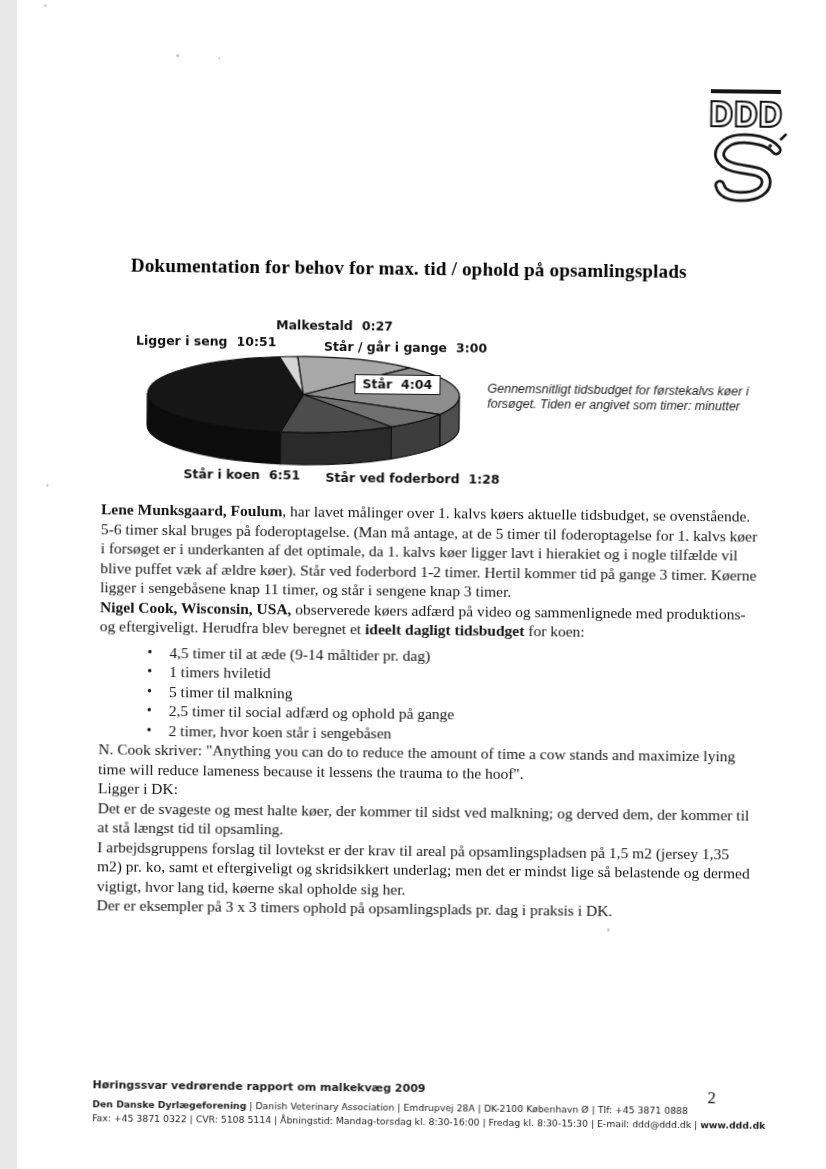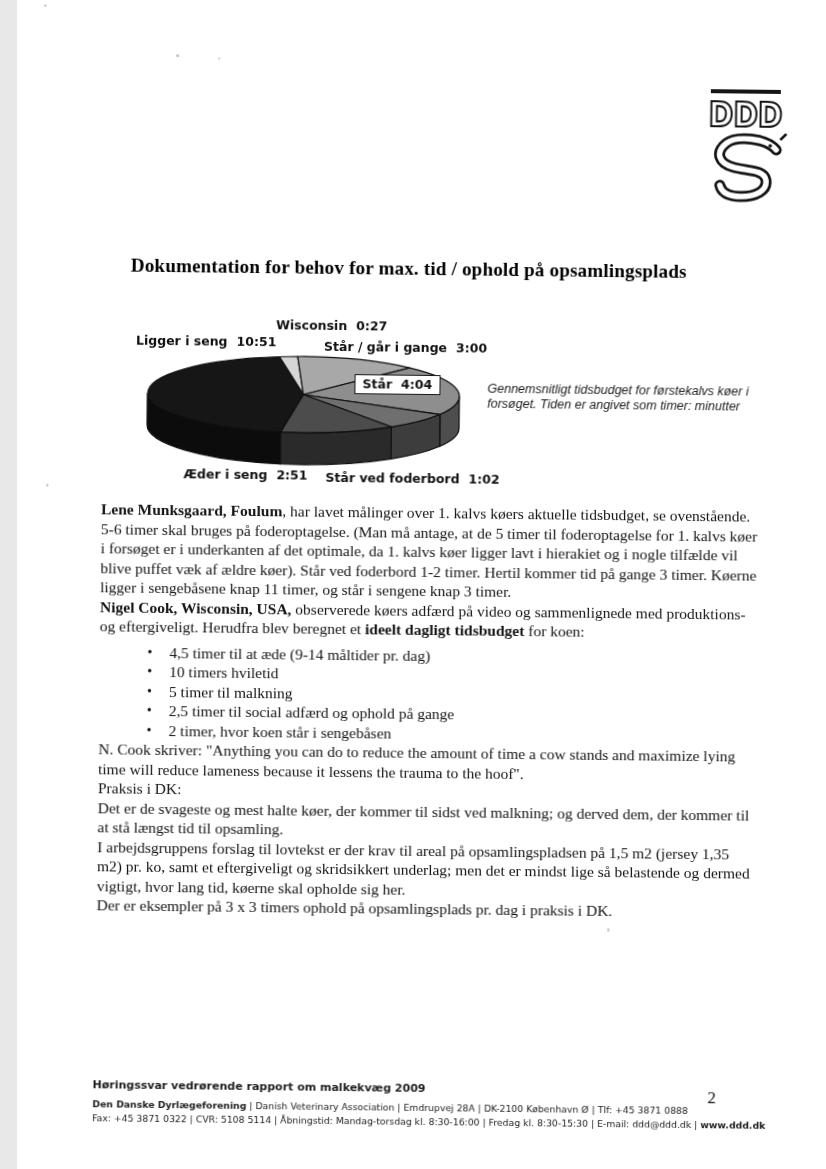--- a/index.html
+++ b/index.html
@@ -88,72 +88,72 @@
         <path d="M 163.6 93.6 A 156 38 0 0 1 30.0 56.0 v 32 A 156 38 0 0 0 163.6 125.6 Z" fill="rgb(12,12,12)" stroke="#0f0f0f" stroke-width="1.2"></path>
         <path d="M 186 56 L 161.6 18.5 A 156 38 0 0 1 179.9 18.0 Z" fill="#d6d6d6" stroke="#0f0f0f" stroke-width="1.2" stroke-linejoin="round"></path>
         <path d="M 186 56 L 179.9 18.0 A 156 38 0 0 1 291.9 28.1 Z" fill="#a8a8a8" stroke="#0f0f0f" stroke-width="1.2" stroke-linejoin="round"></path>
         <path d="M 186 56 L 291.9 28.1 A 156 38 0 0 1 322.8 74.3 Z" fill="#8e8e8e" stroke="#0f0f0f" stroke-width="1.2" stroke-linejoin="round"></path>
         <path d="M 186 56 L 322.8 74.3 A 156 38 0 0 1 274.4 87.3 Z" fill="#6f6f6f" stroke="#0f0f0f" stroke-width="1.2" stroke-linejoin="round"></path>
         <path d="M 186 56 L 274.4 87.3 A 156 38 0 0 1 163.6 93.6 Z" fill="#4c4c4c" stroke="#0f0f0f" stroke-width="1.2" stroke-linejoin="round"></path>
         <path d="M 186 56 L 163.6 93.6 A 156 38 0 0 1 161.6 18.5 Z" fill="#161616" stroke="#0f0f0f" stroke-width="1.2" stroke-linejoin="round"></path>
       </svg>
 
     <div class="plabel lbl-malkestald">
-      <span>Wisconsin</span><span class="val">0:27</span>
+      <span>Malkestald</span><span class="val">0:27</span>
     </div>
     <div class="plabel lbl-ligger">
       <span>Ligger i seng</span><span class="val">10:51</span>
     </div>
     <div class="plabel lbl-gange">
       <span>Står / går i gange</span><span class="val">3:00</span>
     </div>
     <div class="plabel lbl-aeder">
       <span>Står</span><span class="val">4:04</span>
     </div>
     <div class="plabel lbl-staarseng">
-      <span>Æder i seng</span><span class="val">2:51</span>
+      <span>Står i koen</span><span class="val">6:51</span>
     </div>
     <div class="plabel lbl-foderbord">
-      <span>Står ved foderbord</span><span class="val">1:02</span>
+      <span>Står ved foderbord</span><span class="val">1:28</span>
     </div>
 
     <div class="caption">Gennemsnitligt tidsbudget for førstekalvs køer i forsøget. Tiden er angivet som timer: minutter</div>
 
     <div class="bodytext">
       <p class="p-lene"><b>Lene Munksgaard, Foulum</b><span>, har lavet målinger over 1. kalvs køers aktuelle tidsbudget, se ovenstående.</span><br>
         <span>5-6 timer skal bruges på foderoptagelse. (Man må antage, at de 5 timer til foderoptagelse for 1. kalvs køer i forsøget er i underkanten af det optimale, da 1. kalvs køer ligger lavt i hierakiet og i nogle tilfælde vil blive puffet væk af ældre køer). Står ved foderbord 1-2 timer. Hertil kommer tid på gange 3 timer. Køerne ligger i sengebåsene knap 11 timer, og står i sengene knap 3 timer.</span></p>
 
       <p class="p-cook"><b>Nigel Cook, Wisconsin, USA,</b><span> observerede køers adfærd på video og sammenlignede med produktions- og eftergiveligt. Herudfra blev beregnet et </span><b>ideelt dagligt tidsbudget</b><span> for koen:</span></p>
 
       <div class="bullets">
         <div class="brow">
             <span class="bdot">•</span>
             <span>4,5 timer til at æde (9-14 måltider pr. dag)</span>
           </div>
         <div class="brow">
             <span class="bdot">•</span>
-            <span>10 timers hviletid</span>
+            <span>1 timers hviletid</span>
           </div>
         <div class="brow">
             <span class="bdot">•</span>
             <span>5 timer til malkning</span>
           </div>
         <div class="brow">
             <span class="bdot">•</span>
             <span>2,5 timer til social adfærd og ophold på gange</span>
           </div>
         <div class="brow">
             <span class="bdot">•</span>
             <span>2 timer, hvor koen står i sengebåsen</span>
           </div>
       </div>
 
       <p class="p-quote">N. Cook skriver: "Anything you can do to reduce the amount of time a cow stands and maximize lying time will reduce lameness because it lessens the trauma to the hoof".</p>
 
-      <p class="p-praksis"><span>Praksis i DK:</span><br>
+      <p class="p-praksis"><span>Ligger i DK:</span><br>
         <span>Det er de svageste og mest halte køer, der kommer til sidst ved malkning; og derved dem, der kommer til at stå længst tid til opsamling.</span></p>
 
       <p class="p-lov">I arbejdsgruppens forslag til lovtekst er der krav til areal på opsamlingspladsen på 1,5 m2 (jersey 1,35 m2) pr. ko, samt et eftergiveligt og skridsikkert underlag; men det er mindst lige så belastende og dermed vigtigt, hvor lang tid, køerne skal opholde sig her.</p>
 
       <p class="p-eks">Der er eksempler på 3 x 3 timers ophold på opsamlingsplads pr. dag i praksis i DK.</p>
     </div>
 
     <div class="footer">
       <div class="f-head">Høringssvar vedrørende rapport om malkekvæg 2009</div>
       <div class="f-line"><b>Den Danske Dyrlægeforening</b><span> | Danish Veterinary Association | Emdrupvej 28A | DK-2100 København Ø | Tlf: +45 3871 0888</span></div>

